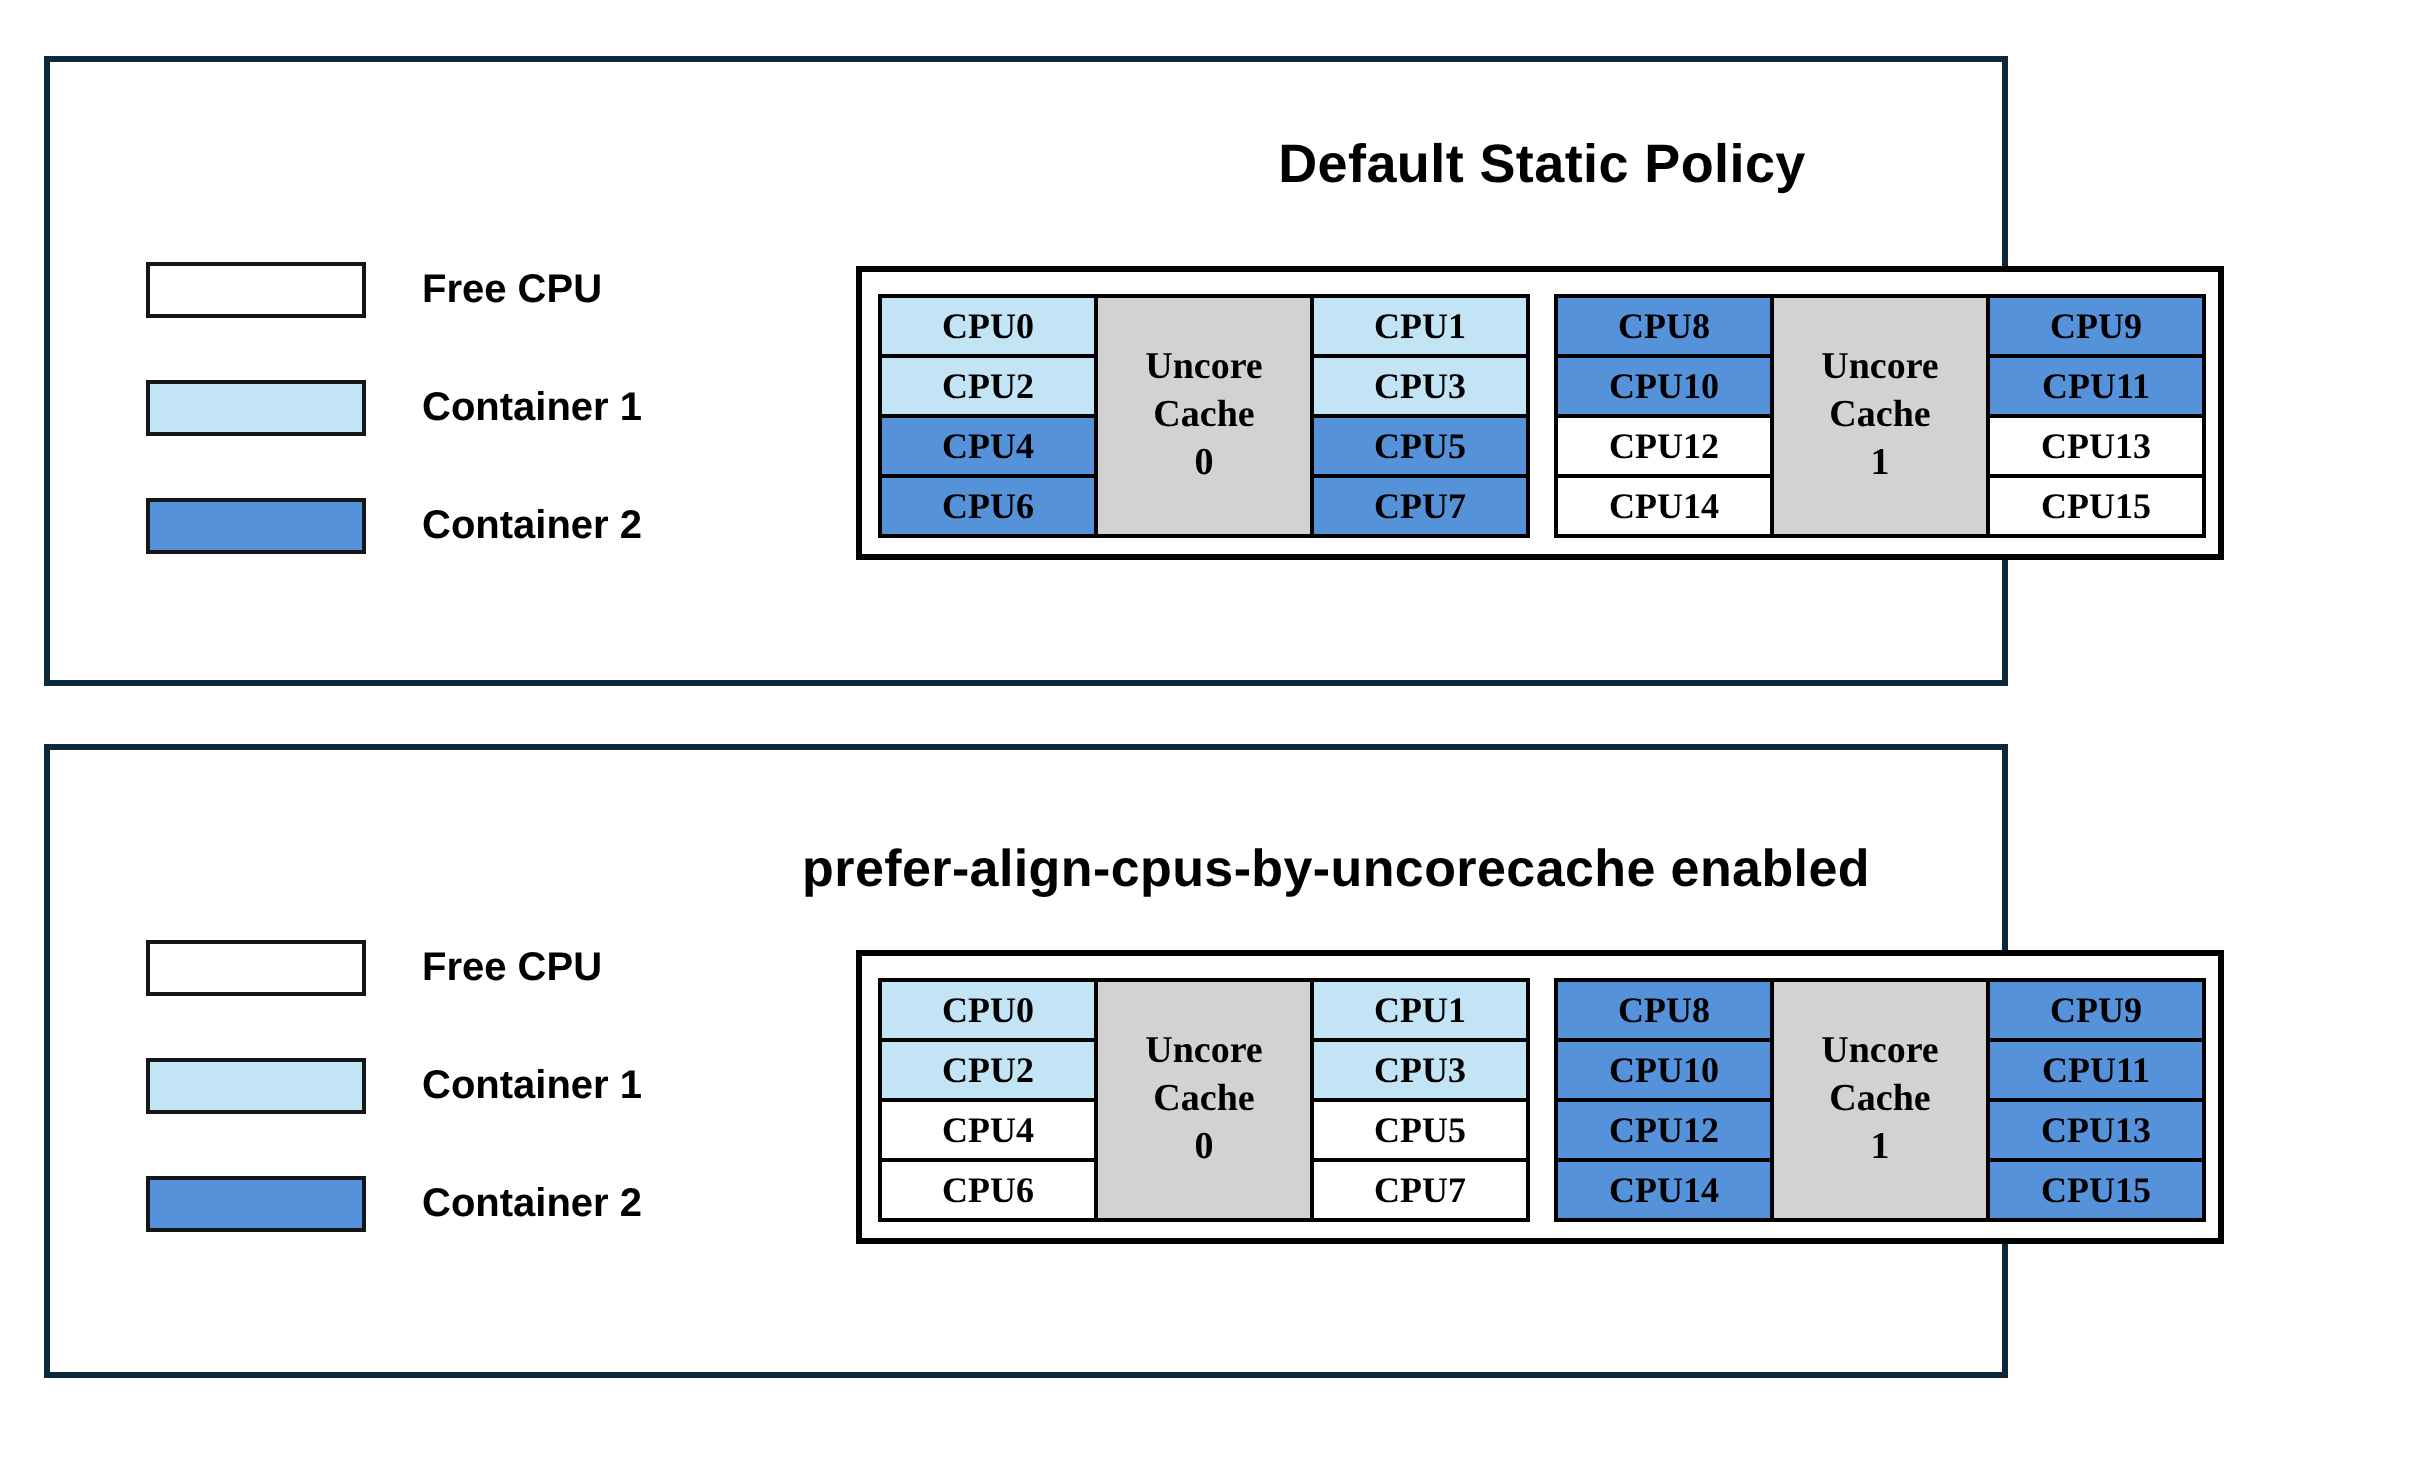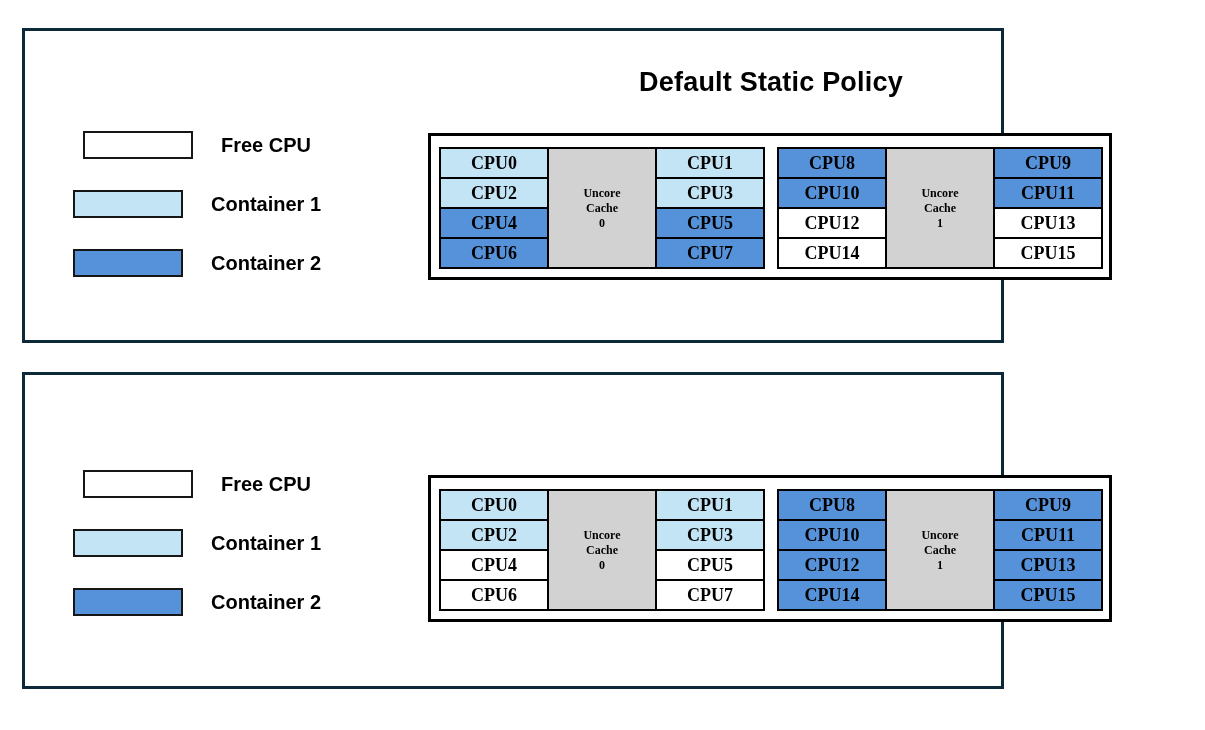--- a/index.html
+++ b/index.html
@@ -18,21 +18,21 @@
   .panel-title {
     position:absolute; transform:translateX(-50%);
     font-weight:bold; white-space:nowrap; letter-spacing:0.2px;
   }
   .panel-1 .panel-title { left:746px; top:36px; font-size:27px; }
   .panel-2 .panel-title { left:643px; top:44px; font-size:26px; }
 
   .legend { position:absolute; left:48px; display:flex; flex-direction:column; gap:31px; }
   .panel-1 .legend { top:100px; }
   .panel-2 .legend { top:95px; }
-  .legend-item { display:flex; align-items:center;justify-content:center; }
+  .legend-item { display:flex; align-items:center; }
   .swatch { width:110px; height:28px; border:2px solid #161616; flex:0 0 auto; }
   .legend-label { margin-left:28px; font-size:20px; font-weight:bold; }
 
   .diagram {
     position:absolute; left:403px; width:684px; height:147px;
     border:3px solid #000; background:#fff;
     display:flex; gap:12px; padding:11px 0 0 8px;
   }
   .panel-1 .diagram { top:102px; }
   .panel-2 .diagram { top:100px; }
@@ -44,21 +44,21 @@
     gap:2px; background:#000; padding:2px;
     width:326px; height:122px; flex:0 0 auto;font-family:Liberation Serif, serif;
   }
   .cell {
     display:flex; align-items:center; justify-content:center;
     font-size:18px; font-weight:bold; background:#fff;
   }
   .cache-cell {
     grid-column:2; grid-row:1 / span 4;
     display:flex; flex-direction:column; align-items:center; justify-content:center;
-    font-size:12px; font-weight:bold; line-height:1.25; text-align:center;
+    font-size:19px; font-weight:bold; line-height:1.25; text-align:center;
   }
 </style>
 </head>
 <body>
 
 <div class="panel panel-1">
   <div class="panel-title">Default Static Policy</div>
   <div class="legend">
       <div class="legend-item">
         <div class="swatch" style="background: rgb(255, 255, 255);"></div>
@@ -101,20 +101,21 @@
         </div>
         <div class="cell" style="grid-area: 1 / 3; background: rgb(86, 146, 217);">CPU9</div>
         <div class="cell" style="grid-area: 2 / 3; background: rgb(86, 146, 217);">CPU11</div>
         <div class="cell" style="grid-area: 3 / 3; background: rgb(255, 255, 255);">CPU13</div>
         <div class="cell" style="grid-area: 4 / 3; background: rgb(255, 255, 255);">CPU15</div>
       </div>
     </div>
 </div>
 
 <div class="panel panel-2">
+  <div class="panel-title">prefer-align-cpus-by-uncorecache enabled</div>
   <div class="legend">
       <div class="legend-item">
         <div class="swatch" style="background: rgb(255, 255, 255);"></div>
         <div class="legend-label">Free CPU</div>
       </div>
       <div class="legend-item">
         <div class="swatch" style="background: rgb(194, 228, 245);"></div>
         <div class="legend-label">Container 1</div>
       </div>
       <div class="legend-item">

